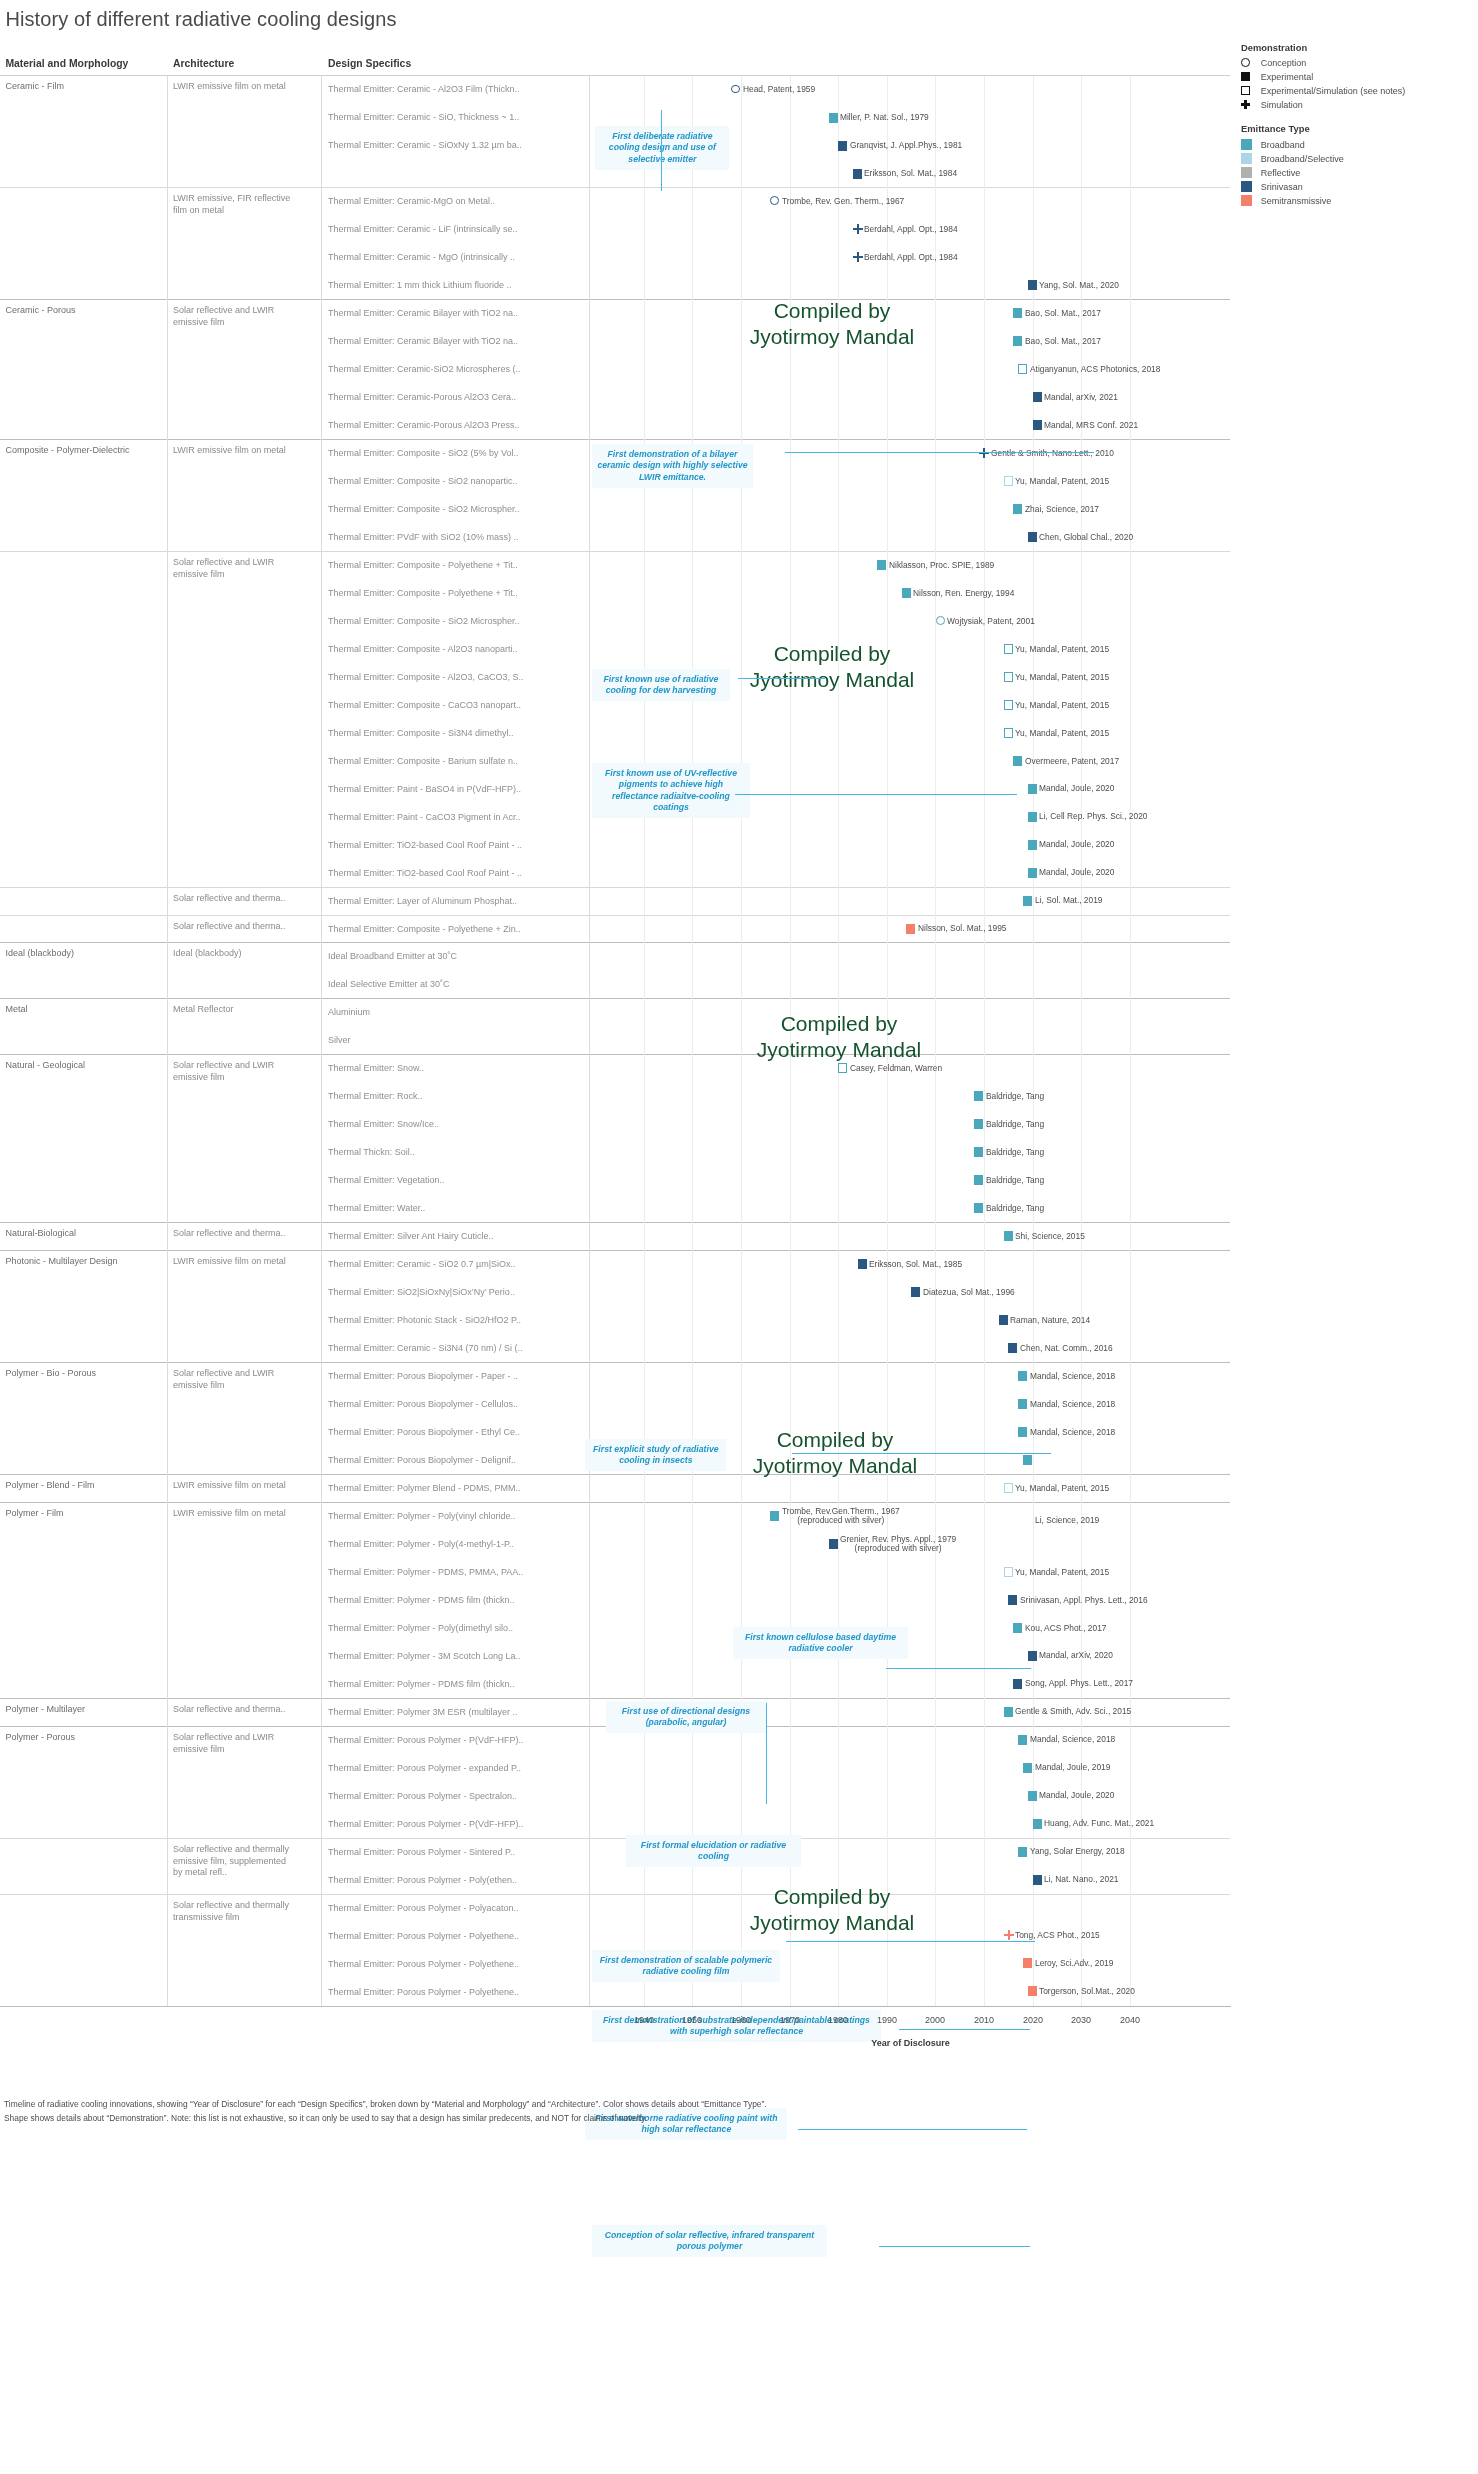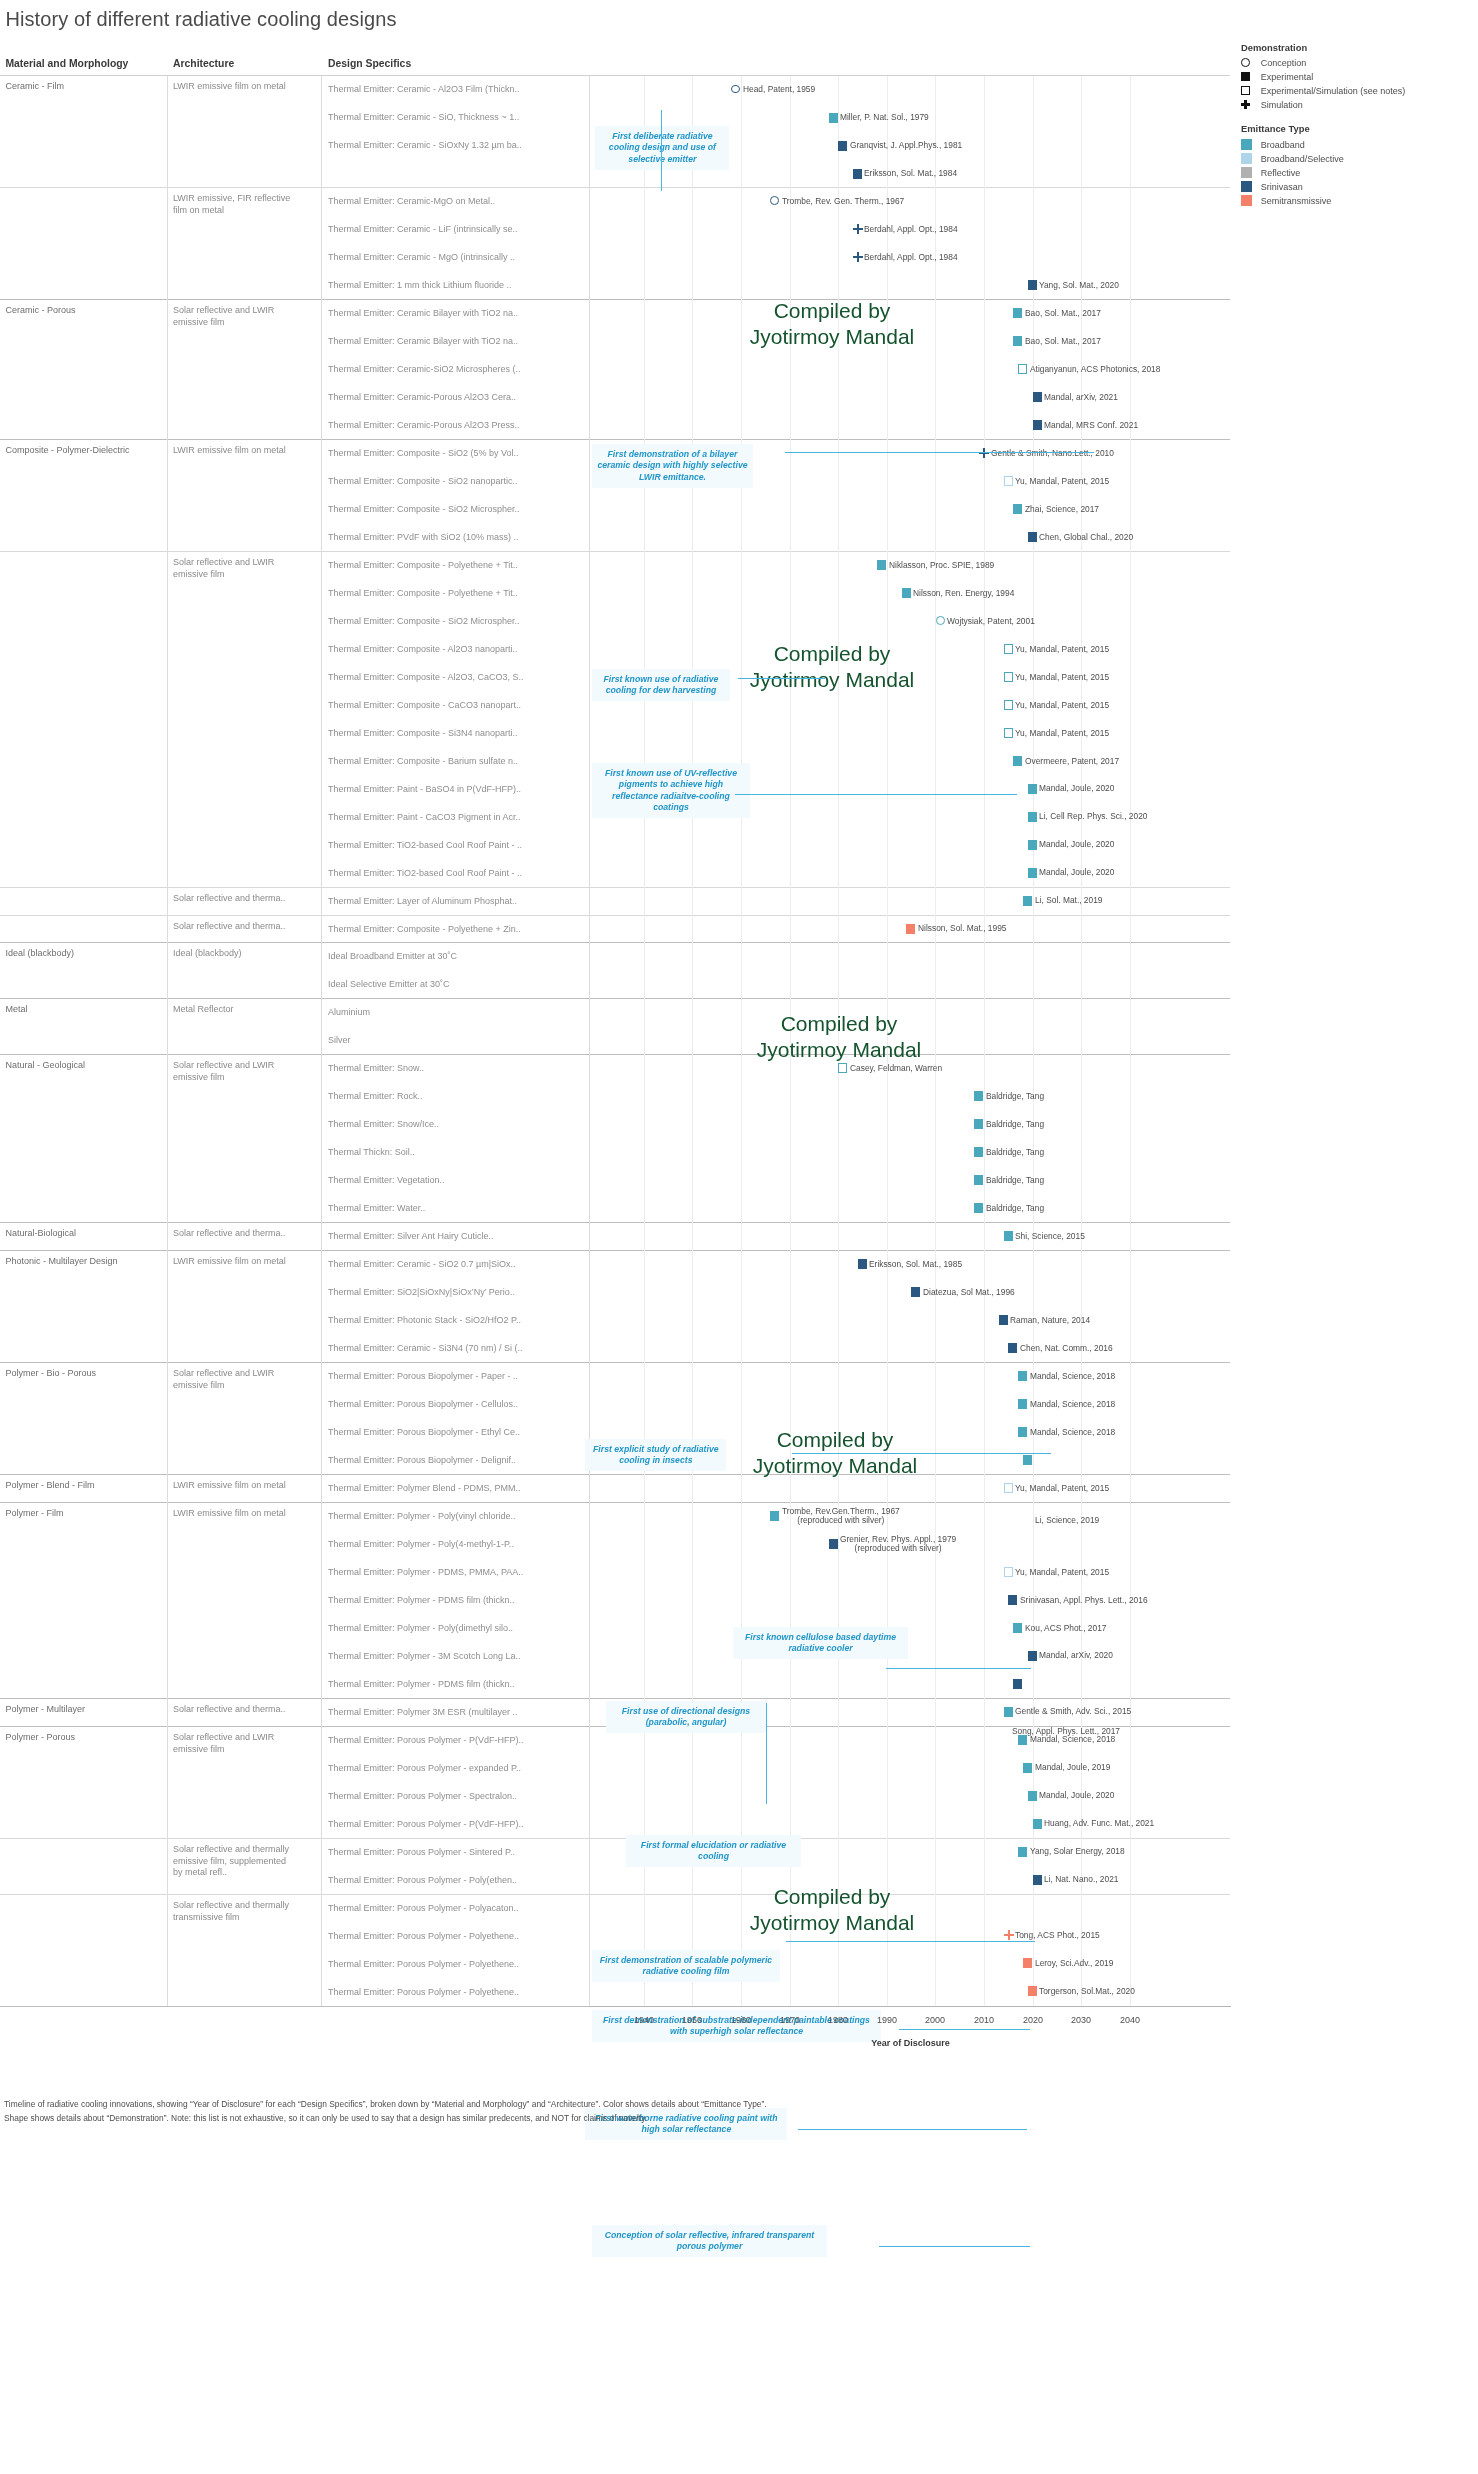--- a/index.html
+++ b/index.html
@@ -187,21 +187,21 @@
         <div class="drow">
           <div class="cell-spec">Thermal Emitter: Composite - Al2O3 nanoparti..</div>
         </div>
         <div class="drow">
           <div class="cell-spec">Thermal Emitter: Composite - Al2O3, CaCO3, S..</div>
         </div>
         <div class="drow">
           <div class="cell-spec">Thermal Emitter: Composite - CaCO3 nanopart..</div>
         </div>
         <div class="drow">
-          <div class="cell-spec">Thermal Emitter: Composite - Si3N4 nanoparti..</div>
+          <div class="cell-spec">Thermal Emitter: Composite - Si3N4 dimethyl..</div>
         </div>
         <div class="drow">
           <div class="cell-spec">Thermal Emitter: Composite - Barium sulfate n..</div>
         </div>
         <div class="drow">
           <div class="cell-spec">Thermal Emitter: Paint - BaSO4 in P(VdF-HFP)..</div>
         </div>
         <div class="drow">
           <div class="cell-spec">Thermal Emitter: Paint - CaCO3 Pigment in Acr..</div>
         </div>
@@ -522,21 +522,21 @@
     <div class="mklabel" style="left: 250px; top: 1459px;">Grenier, Rev. Phys. Appl., 1979<div style="text-align: center;">(reproduced with silver)</div></div>
     <div class="mk mk-sq-open" style="left: 414px; top: 1491px; border-color: rgb(174, 212, 234);"></div>
     <div class="mklabel" style="left: 425px; top: 1492px;">Yu, Mandal, Patent, 2015</div>
     <div class="mk mk-sq" style="left: 418px; top: 1519px; background: rgb(43, 88, 128);"></div>
     <div class="mklabel" style="left: 430px; top: 1520px;">Srinivasan, Appl. Phys. Lett., 2016</div>
     <div class="mk mk-sq" style="left: 423px; top: 1547px; background: rgb(74, 168, 189);"></div>
     <div class="mklabel" style="left: 435px; top: 1548px;">Kou, ACS Phot., 2017</div>
     <div class="mk mk-sq" style="left: 438px; top: 1575px; background: rgb(43, 88, 128);"></div>
     <div class="mklabel" style="left: 449px; top: 1575px;">Mandal, arXiv, 2020</div>
     <div class="mk mk-sq" style="left: 423px; top: 1603px; background: rgb(43, 88, 128);"></div>
-    <div class="mklabel" style="left: 422px; top: 1603px; margin-top: 48px;">Song, Appl. Phys. Lett., 2017</div>
+    <div class="mklabel" style="left: 435px; top: 1603px;">Song, Appl. Phys. Lett., 2017</div>
     <div class="mk mk-sq" style="left: 414px; top: 1631px; background: rgb(74, 168, 189);"></div>
     <div class="mklabel" style="left: 425px; top: 1631px;">Gentle &amp; Smith, Adv. Sci., 2015</div>
     <div class="mk mk-sq" style="left: 428px; top: 1659px; background: rgb(74, 168, 189);"></div>
     <div class="mklabel" style="left: 440px; top: 1659px;">Mandal, Science, 2018</div>
     <div class="mk mk-sq" style="left: 433px; top: 1687px; background: rgb(74, 168, 189);"></div>
     <div class="mklabel" style="left: 445px; top: 1687px;">Mandal, Joule, 2019</div>
     <div class="mk mk-sq" style="left: 438px; top: 1715px; background: rgb(74, 168, 189);"></div>
     <div class="mklabel" style="left: 449px; top: 1715px;">Mandal, Joule, 2020</div>
     <div class="mk mk-sq" style="left: 443px; top: 1743px; background: rgb(74, 168, 189);"></div>
     <div class="mklabel" style="left: 454px; top: 1743px;">Huang, Adv. Func. Mat., 2021</div>

